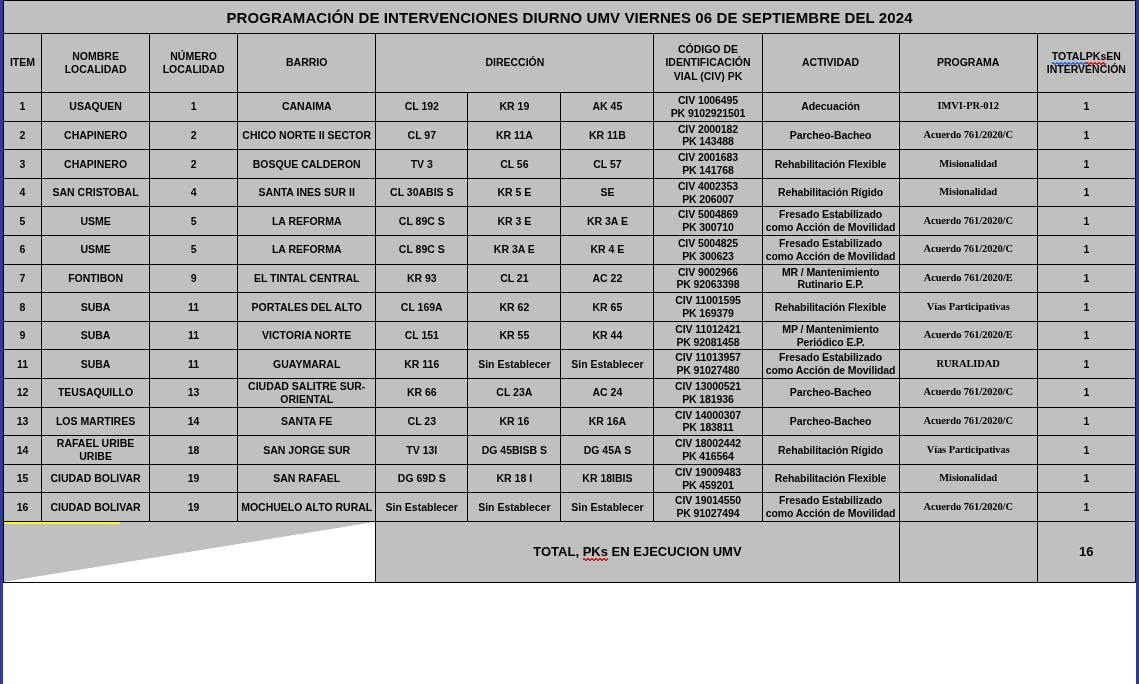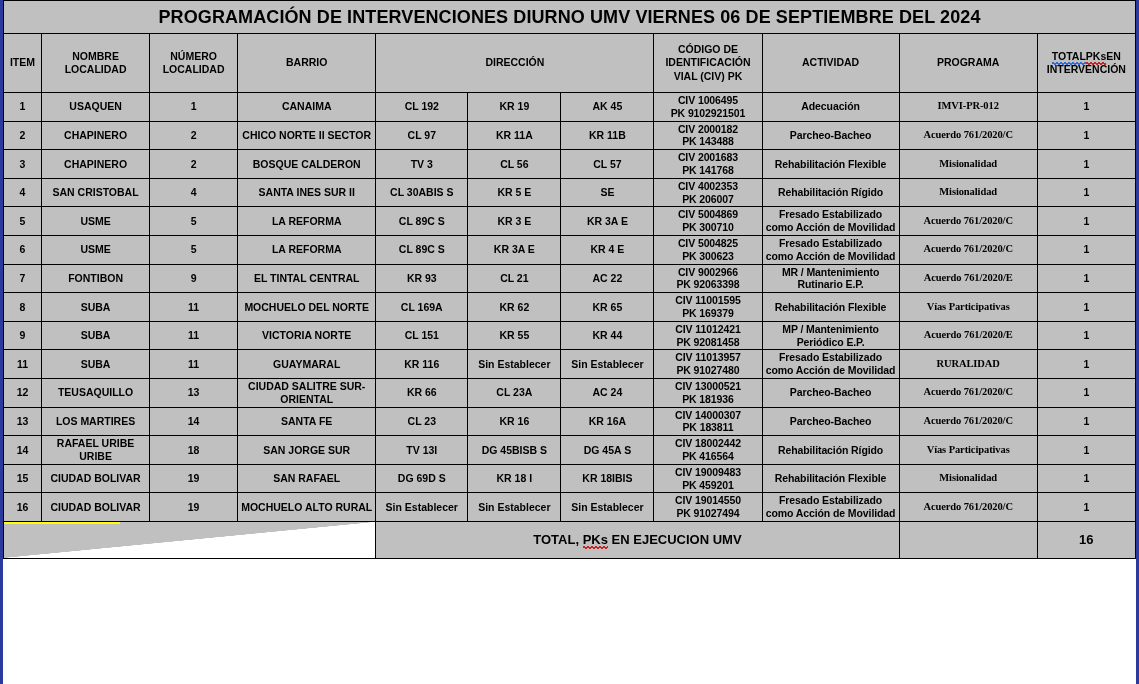--- a/index.html
+++ b/index.html
@@ -43,21 +43,21 @@
     top: 0;
     width: 3px;
     height: 684px;
     background: #2b3a9c;
   }
   #frame-left { left: 0; }
   #frame-right { right: 0; }
 
   tr.title-row td {
     height: 30px;
-    font-size: 18px;
+    font-size: 15px;
     letter-spacing: 0.1px;
     font-weight: bold;
     border-radius: 11px;
   }
 
   tr.head-row th {
     height: 56px;
     font-size: 10.5px;
     line-height: 1.25;
     font-weight: bold;
@@ -89,21 +89,21 @@
   tr.data-row td.c-civ {
     font-weight: bold;
     letter-spacing: -0.1px;
   }
 
   .civ-line { display: block; white-space: nowrap; }
 
   
   tr.foot-row td {
     height: 36px;
-    padding: 0;
+    padding: 12px;
   }
   td.foot-blank {
     position: relative;
     background: #ffffff;
     padding: 0;
     overflow: hidden;
   }
   .diag {
     position: absolute;
     inset: 0;
@@ -329,21 +329,21 @@
             <span class="civ-line">PK 92063398</span>
           </td>
           <td class="c-actividad">MR / Mantenimiento Rutinario E.P.</td>
           <td class="c-programa">Acuerdo 761/2020/E</td>
           <td class="c-total">1</td>
         </tr>
         <tr class="data-row">
           <td class="c-item">8</td>
           <td class="c-nombre">SUBA</td>
           <td class="c-numero">11</td>
-          <td class="c-barrio">MOCHUELO DEL NORTE</td>
+          <td class="c-barrio">PORTALES DEL ALTO</td>
           <td class="c-dir1">CL 169A</td>
           <td class="c-dir2">KR 62</td>
           <td class="c-dir3">KR 65</td>
           <td class="c-civ">
             <span class="civ-line">CIV 11001595</span>
             <span class="civ-line">PK 169379</span>
           </td>
           <td class="c-actividad">Rehabilitación Flexible</td>
           <td class="c-programa">Vías Participativas</td>
           <td class="c-total">1</td>

